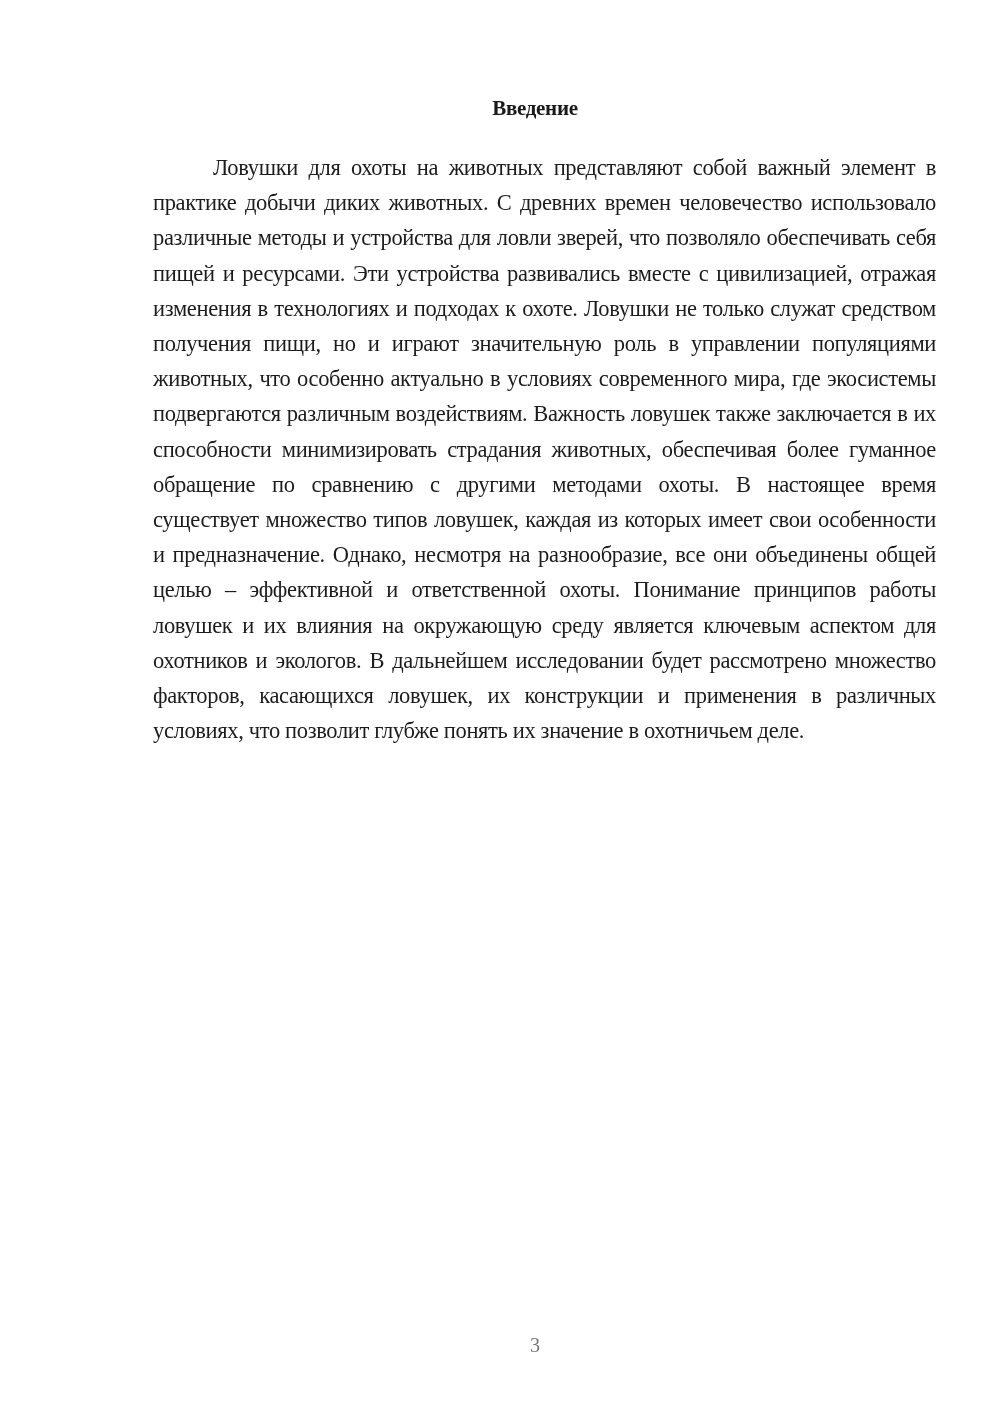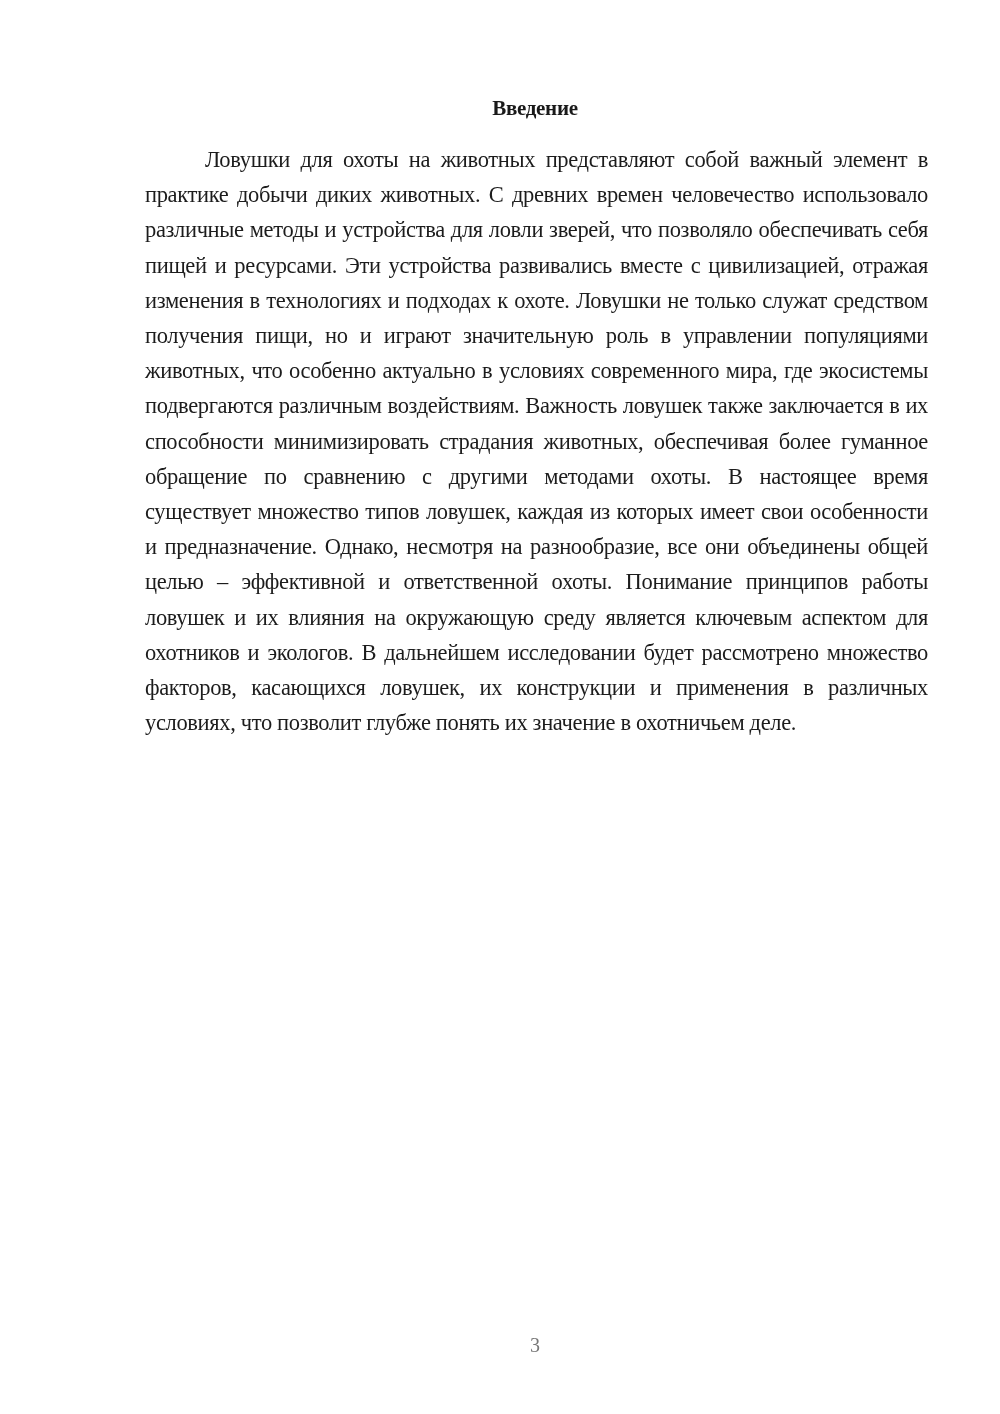--- a/index.html
+++ b/index.html
@@ -38,21 +38,21 @@
       left: 145px;
       width: 783px;
       font-family: "Liberation Serif", serif;
       font-size: 22.5px;
       line-height: 35.2px;
       color: #1c1c1c;
       text-align: justify;
       text-align-last: left;
       text-indent: 60px;
       letter-spacing: -0.35px;
-      margin: 0;
+      margin: 8px;
     }
     .page-number {
       position: absolute;
       top: 1334px;
       left: 0;
       width: 1070px;
       text-align: center;
       font-family: "Liberation Serif", serif;
       font-size: 20px;
       color: #777777;

